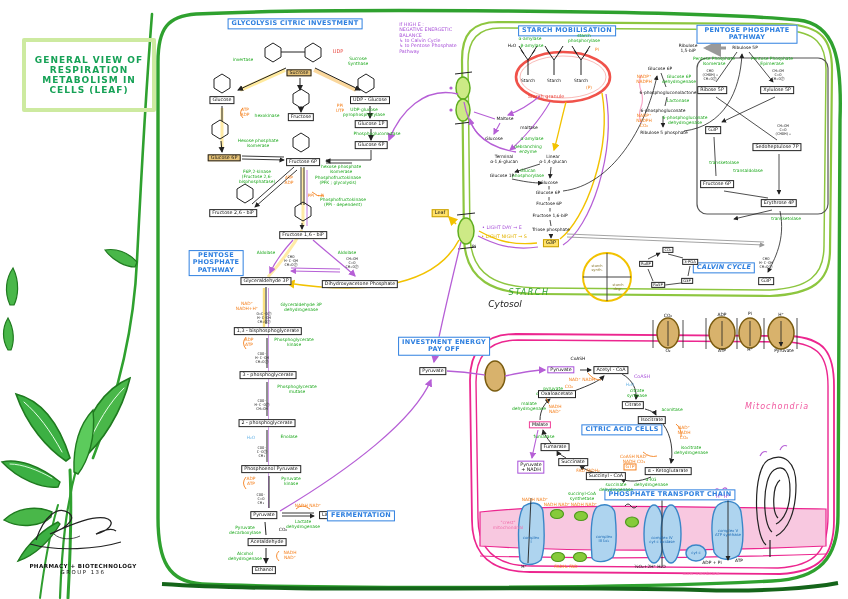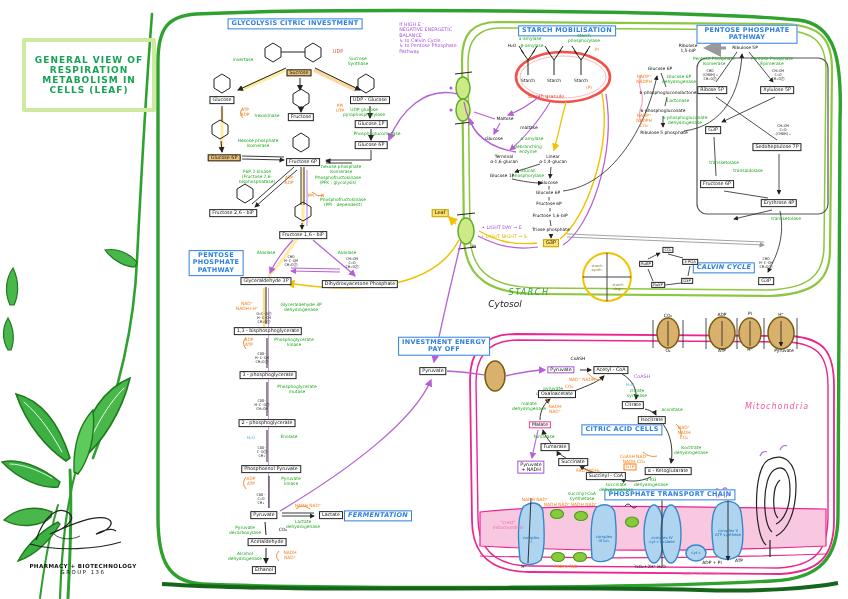--- a/index.html
+++ b/index.html
@@ -358,21 +358,21 @@
       <div class="nd g" style="left: 291px; top: 482px;">Pyruvate
 kinase</div>
       <div class="nd st" style="left: 261px; top: 499px;">COO⁻
 C=O
 CH₃</div>
       <div class="nd bx" style="left: 264px; top: 515px;">Pyruvate</div>
       <div class="nd o" style="left: 308px; top: 506px;">NADH    NAD⁺</div>
       <div class="nd g" style="left: 303px; top: 525px;">Lactate
 dehydrogenase</div>
       <div class="nd bx" style="left: 331px; top: 515px;">Lactate</div>
-      <div class="nd bxb" style="left: 378px; top: 516px; font-style: italic;">FERMENTATION</div>
+      <div class="nd bxb" style="left: 361px; top: 516px;">FERMENTATION</div>
       <div class="nd g" style="left: 245px; top: 531px;">Pyruvate
 decarboxylase</div>
       <div class="nd k" style="left: 283px; top: 530px;">CO₂</div>
       <div class="nd bx" style="left: 267px; top: 542px;">Acetaldehyde</div>
       <div class="nd g" style="left: 245px; top: 557px;">Alcohol
 dehydrogenase</div>
       <div class="nd o" style="left: 290px; top: 556px;">NADH
 NAD⁺</div>
       <div class="nd bx" style="left: 264px; top: 570px;">Ethanol</div>
       <div class="nd bxb" style="left: 444px; top: 346px;">INVESTMENT ENERGY

